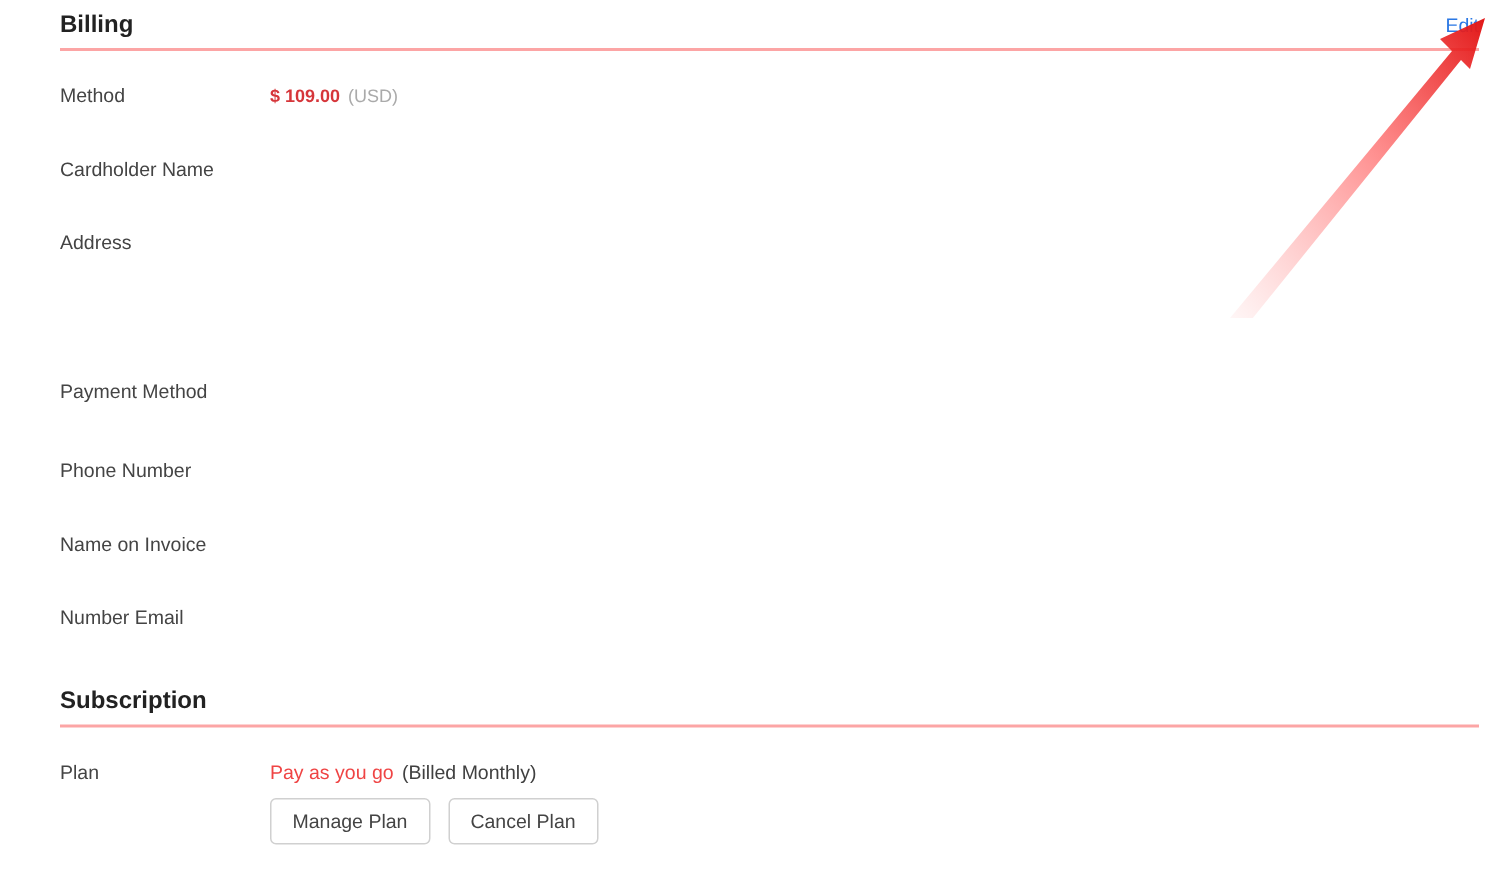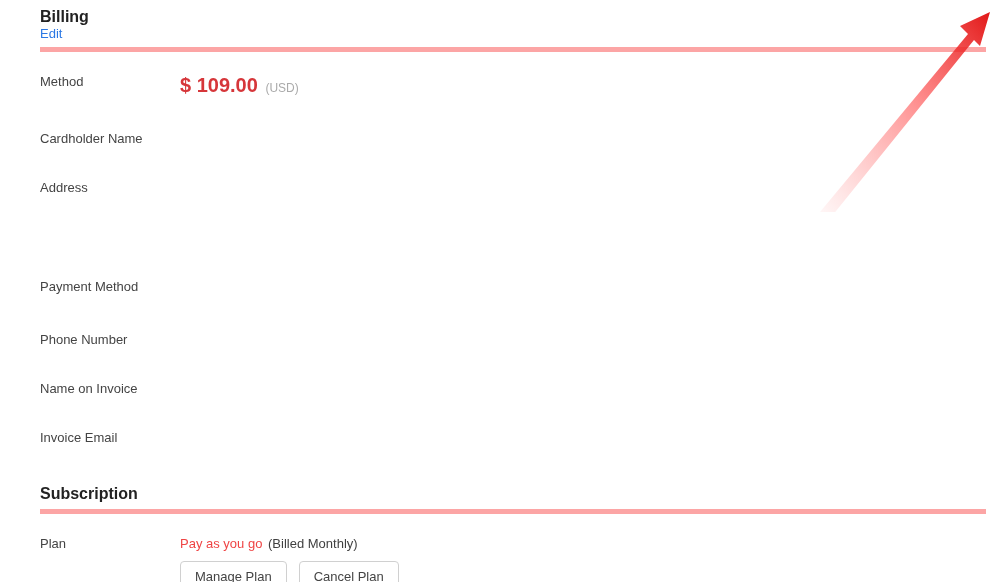--- a/index.html
+++ b/index.html
@@ -9,24 +9,23 @@
       width: 1000px;
       height: 582px;
       padding: 8px 14px 0 40px;
       position: relative;
       color: #333;
     }
     .section-header {
       display: flex;
       align-items: baseline;
       justify-content: space-between;
-      border-bottom: 5px solid #fca5a5;
+      border-bottom: 2px solid #fca5a5;
       padding-bottom: 6px;
       margin-bottom: 22px;
-      flex-direction: column;
     }
     .section-title {
       font-size: 16px;
       font-weight: 700;
       color: #222;
     }
     .edit-link {
       font-size: 13px;
       color: #2b78e4;
       cursor: pointer;
@@ -42,21 +41,21 @@
       width: 140px;
       flex-shrink: 0;
       color: #444;
       font-size: 13px;
     }
     .value {
       flex: 1;
       color: #333;
     }
     .balance-amt {
-      font-size: 20px;
+      font-size: 12px;
       font-weight: 700;
       color: #d6363a;
     }
     .balance-cur {
       font-size: 12px;
       color: #aaa;
       margin-left: 2px;
     }
     .balance-stack .payment-link {
       display: block;
@@ -133,21 +132,21 @@
   <div class="label">Phone Number</div>
   <div class="value"></div>
 </div>
 
 <div class="row">
   <div class="label">Name on Invoice</div>
   <div class="value"></div>
 </div>
 
 <div class="row" style="margin-bottom:40px;">
-  <div class="label">Invoice Email</div>
+  <div class="label">Number Email</div>
   <div class="value"></div>
 </div>
 
 <div class="section-header">
   <div class="section-title">Subscription</div>
 </div>
 
 <div class="row">
   <div class="label">Plan</div>
   <div class="value">

